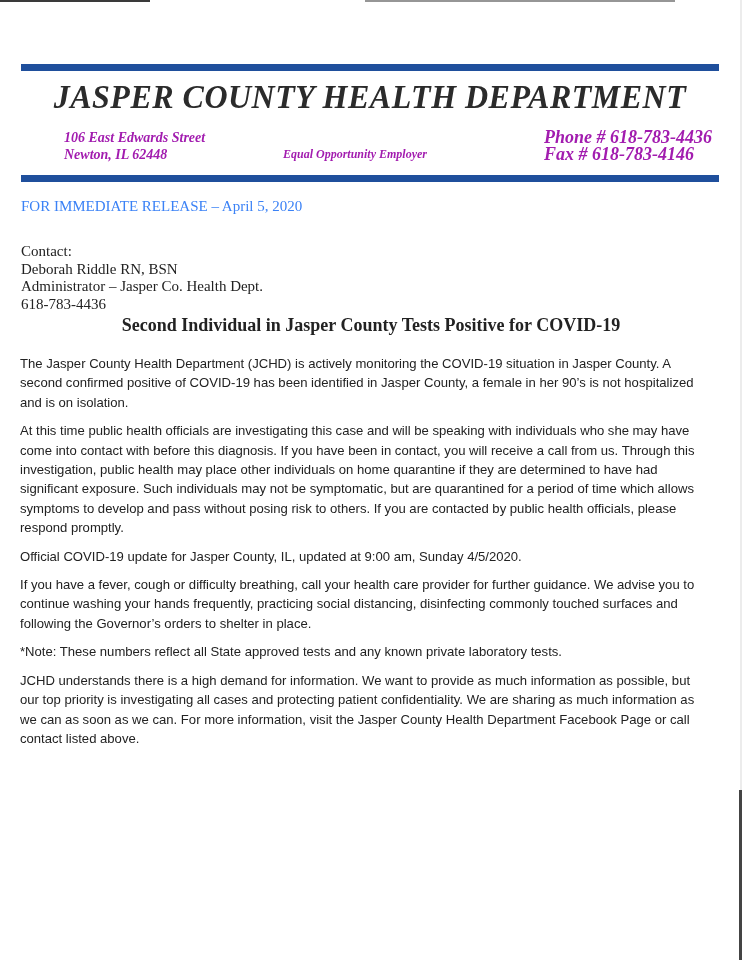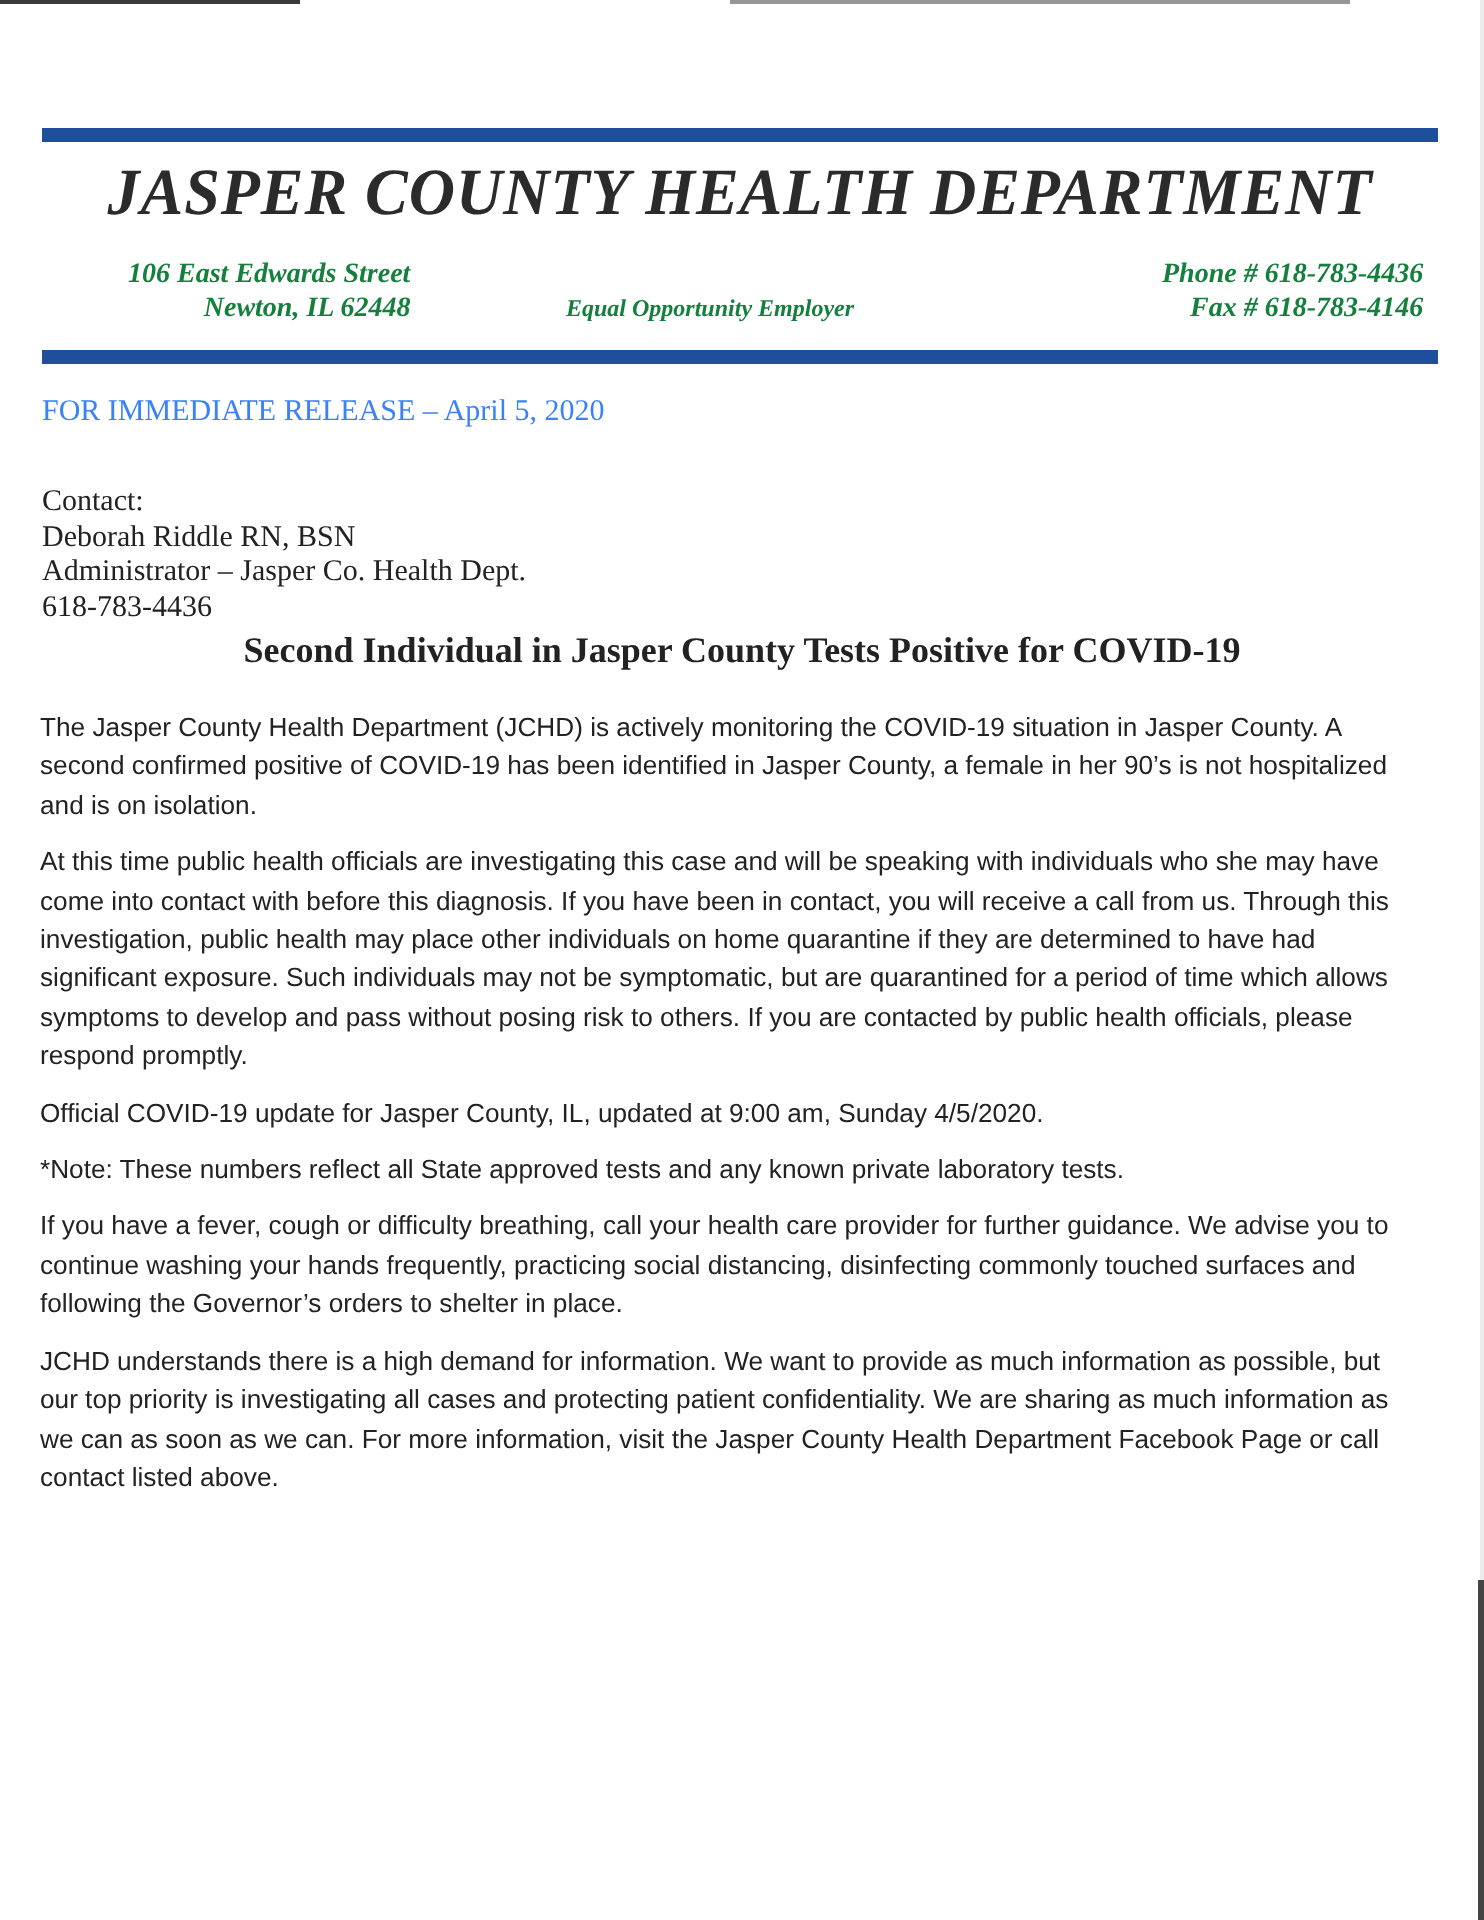--- a/index.html
+++ b/index.html
@@ -13,24 +13,24 @@
     .scan-right-bottom { position: absolute; right: 0; bottom: 0; width: 3px; height: 170px; background: #444; }
 
     .letterhead { position: absolute; left: 21px; top: 64px; width: 698px; }
     .bar { height: 7px; background: #1f4f9c; }
     .bar.top { margin-top: 0; }
     .org-title {
       font-family: "Liberation Serif", serif; font-style: italic; font-weight: bold;
       font-size: 33px; letter-spacing: 0.5px; color: #2b2b2b;
       text-align: center; margin-top: 6px; line-height: 40px; transform: scaleX(0.97);
     }
-    .addr-row { position: relative; height: 58px; font-family: "Liberation Serif", serif; font-style: italic; font-weight: bold; color: #15803d; text-align: right; }
+    .addr-row { position: relative; height: 58px; font-family: "Liberation Serif", serif; font-style: italic; font-weight: bold; color: #a21caf; }
     .addr-left { position: absolute; left: 43px; top: 12px; font-size: 14px; line-height: 17px; }
     .addr-mid { position: absolute; left: 262px; top: 30px; font-size: 12px; }
-    .addr-right { position: absolute; left: 523px; top: 12px; font-size: 14px; line-height: 17px; margin-left: 37px; }
+    .addr-right { position: absolute; left: 523px; top: 12px; font-size: 18px; line-height: 17px; }
     .bar.bottom { margin-top: 0; }
 
     .release { position: absolute; left: 21px; top: 198px; font-family: "Liberation Serif", serif; font-size: 15px; color: #3b82f6; }
     .contact { position: absolute; left: 21px; top: 231px; font-family: "Liberation Serif", serif; font-size: 15px; line-height: 17.5px; color: #222; margin-top: 12px; }
     .headline {
       position: absolute; left: 0; width: 742px; top: 315px; text-align: center;
       font-family: "Liberation Serif", serif; font-weight: bold; font-size: 18px; color: #222;
     }
     .body-text {
       position: absolute; left: 20px; width: 700px; top: 354px;
@@ -71,16 +71,16 @@
   <div>Administrator – Jasper Co. Health Dept.</div>
   <div>618-783-4436</div>
 </div>
 
 <div class="headline">Second Individual in Jasper County Tests Positive for COVID-19</div>
 
 <div class="body-text">
   <p>The Jasper County Health Department (JCHD) is actively monitoring the COVID-19 situation in Jasper County.  A second confirmed positive of COVID-19 has been identified in Jasper County, a female in her 90’s is not hospitalized and is on isolation.</p>
   <p>At this time public health officials are investigating this case and will be speaking with individuals who she may have come into contact with before this diagnosis.  If you have been in contact, you will receive a call from us.  Through this investigation, public health may place other individuals on home quarantine if they are determined to have had significant exposure.  Such individuals may not be symptomatic, but are quarantined for a period of time which allows symptoms to develop and pass without posing risk to others.  If you are contacted by public health officials, please respond promptly.</p>
   <p>Official COVID-19 update for Jasper County, IL, updated at 9:00 am, Sunday 4/5/2020.</p>
+  <p>If you have a fever, cough or difficulty breathing, call your health care provider for further guidance.  We advise you to continue washing your hands frequently, practicing social distancing, disinfecting commonly touched surfaces and following the Governor’s orders to shelter in place.</p>
   <p>*Note:  These numbers reflect all State approved tests and any known private laboratory tests.</p>
-  <p>If you have a fever, cough or difficulty breathing, call your health care provider for further guidance.  We advise you to continue washing your hands frequently, practicing social distancing, disinfecting commonly touched surfaces and following the Governor’s orders to shelter in place.</p>
   <p>JCHD understands there is a high demand for information. We want to provide as much information as possible, but our top priority is investigating all cases and protecting patient confidentiality. We are sharing as much information as we can as soon as we can. For more information, visit the Jasper County Health Department Facebook Page or call contact listed above.</p>
 </div>
 
 </body></html>

